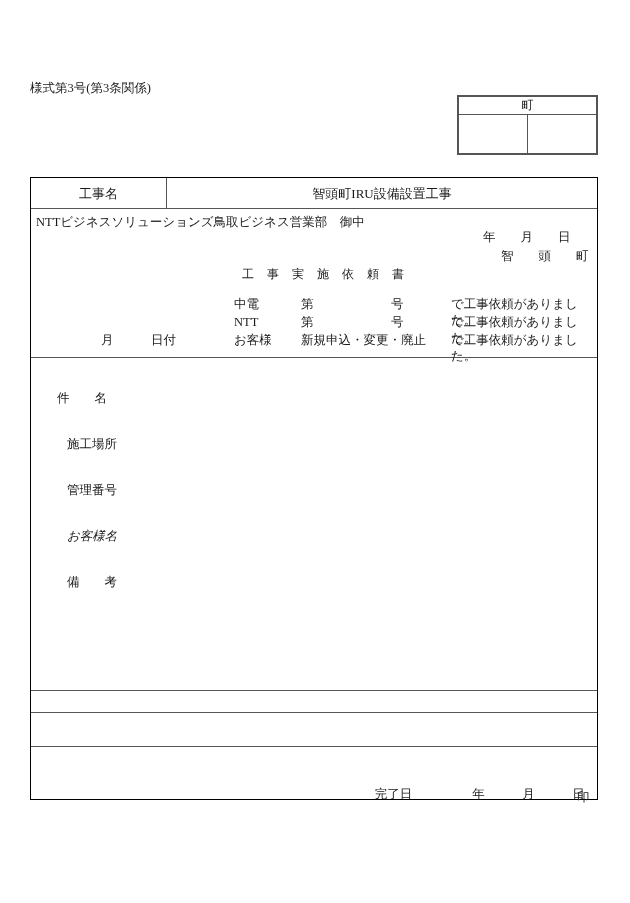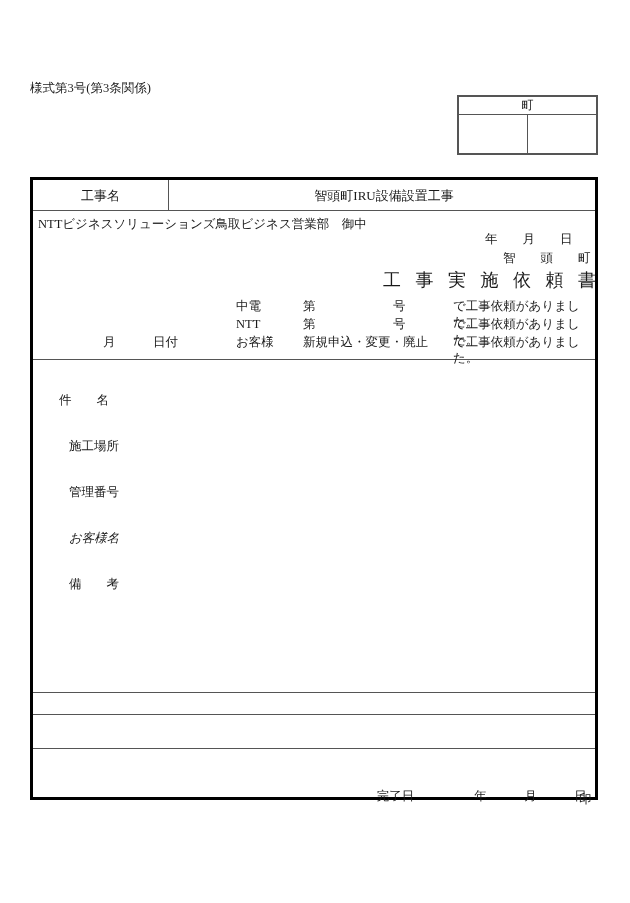--- a/index.html
+++ b/index.html
@@ -66,21 +66,21 @@
   .approval td.blank-cell { height: 38px; }
   .approval .sp { letter-spacing: 4px; padding-left: 4px; }
 
   
   .frame {
     position: absolute;
     left: 30px;
     top: 177px;
     width: 568px;
     height: 623px;
-    border: 3px solid #000000;
+    border: 1px solid #000000;
     box-sizing: border-box;
   }
 
   
   .hr {
     position: absolute;
     left: 0;
     width: 100%;
     height: 0;
     border-top: 1px solid #555;
@@ -125,25 +125,25 @@
     font-size: 12.5px;
     letter-spacing: 0;
   }
   .town-line {
     left: 470px;
     top: 72px;
     font-size: 12.5px;
   }
 
   .doc-title {
-    left: 0;
+    left: 8px;
     top: 88px;
     width: 568px;
-    text-align: right;
-    font-size: 18px;
+    text-align: center;
+    font-size: 12px;
     letter-spacing: 5px;
     text-indent: 5px;
     position: absolute;
   }
 
   
   .req-row { position: absolute; font-size: 12.5px; height: 16px; line-height: 16px; }
   .req-c1 { position: absolute; left: 203px; }
   .req-c2 { position: absolute; left: 270px; }
   .req-c3 { position: absolute; left: 360px; }

